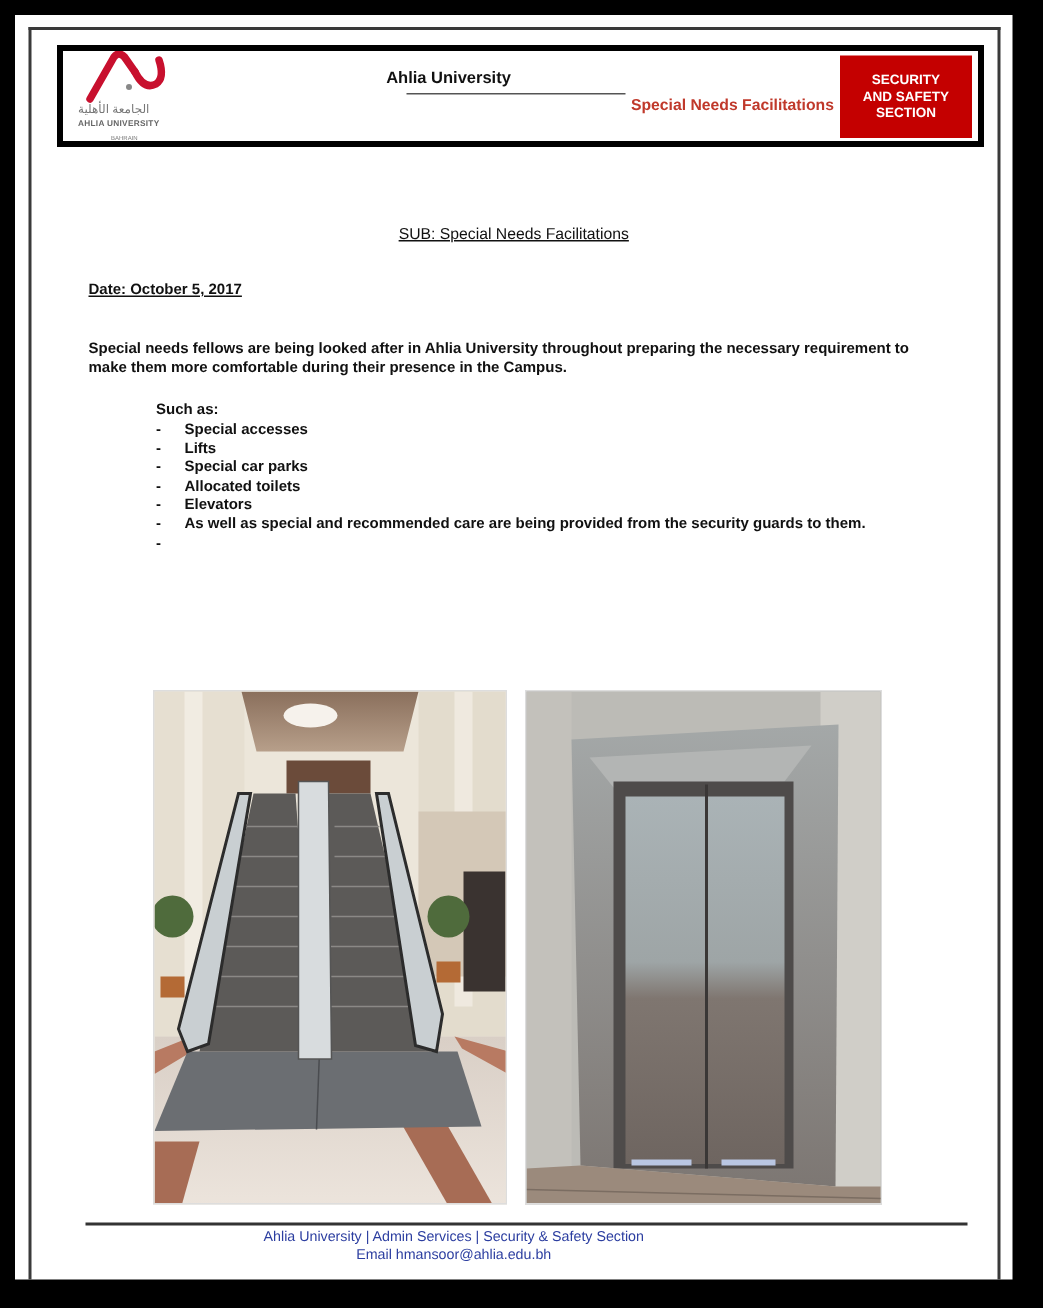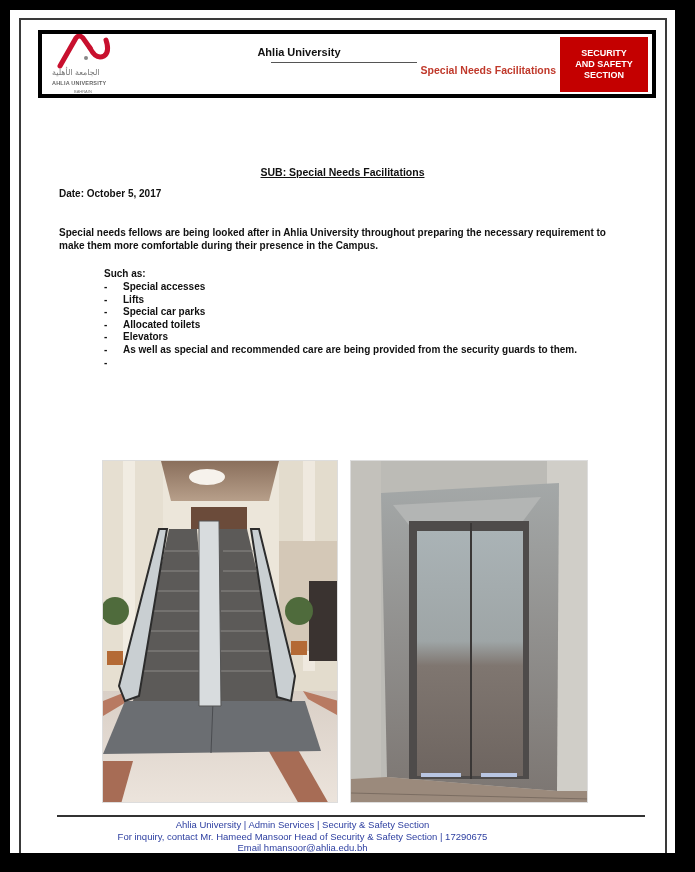--- a/index.html
+++ b/index.html
@@ -32,24 +32,24 @@
   .hdr-sub {
     position: absolute; left: 0; right: 96px; top: 30px; text-align: right;
     font-size: 10.5px; font-weight: bold; color: #c0392b;
   }
   .section-badge {
     position: absolute; right: 4px; top: 3px; width: 88px; height: 55px;
     background: #c40000; color: #fff; font-size: 9px; font-weight: bold;
     display: flex; flex-direction: column; align-items: center; justify-content: center; text-align: center; line-height: 11px;
   }
   .subject {
-    position: absolute; left: 0; width: 665px; top: 156px; text-align: center;
-    font-size: 10.5px; font-weight: bold; text-decoration: underline; color: #111;
-  }
-  .date { position: absolute; left: 49px; top: 178px; font-size: 10px; font-weight: bold; color: #111; }
+    position: absolute; left: 0; width: 665px; top: 140px; text-align: center;
+    font-size: 10.5px; font-weight: normal; text-decoration: underline; color: #111;
+  }
+  .date { position: absolute; left: 49px; top: 178px; font-size: 10px; font-weight: bold; color: #111; text-decoration: underline; }
   .para {
     position: absolute; left: 49px; top: 217px; width: 560px;
     font-size: 10px; font-weight: bold; color: #111; line-height: 12.5px;
   }
   .suchas { position: absolute; left: 49px; top: 258px; font-size: 10px; font-weight: bold; color: #111; margin-left: 45px; }
   .list { position: absolute; left: 49px; top: 265px; margin: 0; padding: 0; list-style: none; }
   .list li {
     font-size: 10px; font-weight: bold; color: #111; line-height: 12.6px; height: 12.6px;
     position: relative; padding-left: 64px; white-space: nowrap;
   }
@@ -201,16 +201,15 @@
       <rect x="130" y="312" width="36" height="4" fill="#b9c6e2"></rect>
 
       <polygon points="0,318 36,316 206,330 238,330 238,343 0,343" fill="#9b8a7c"></polygon>
       <line x1="0" y1="332" x2="238" y2="338" stroke="#7b6d62" stroke-width="1"></line>
     </svg>
   </div>
 
   <div class="footer-rule"></div>
   <div class="footer">
     <div>Ahlia University | Admin Services | Security &amp; Safety Section</div>
-    <div>For inquiry, contact Mr. Hameed Mansoor Head of Security &amp; Safety Section | 17290675</div>
     <div>Email hmansoor@ahlia.edu.bh</div>
   </div>
 </div>
 
 </body></html>

